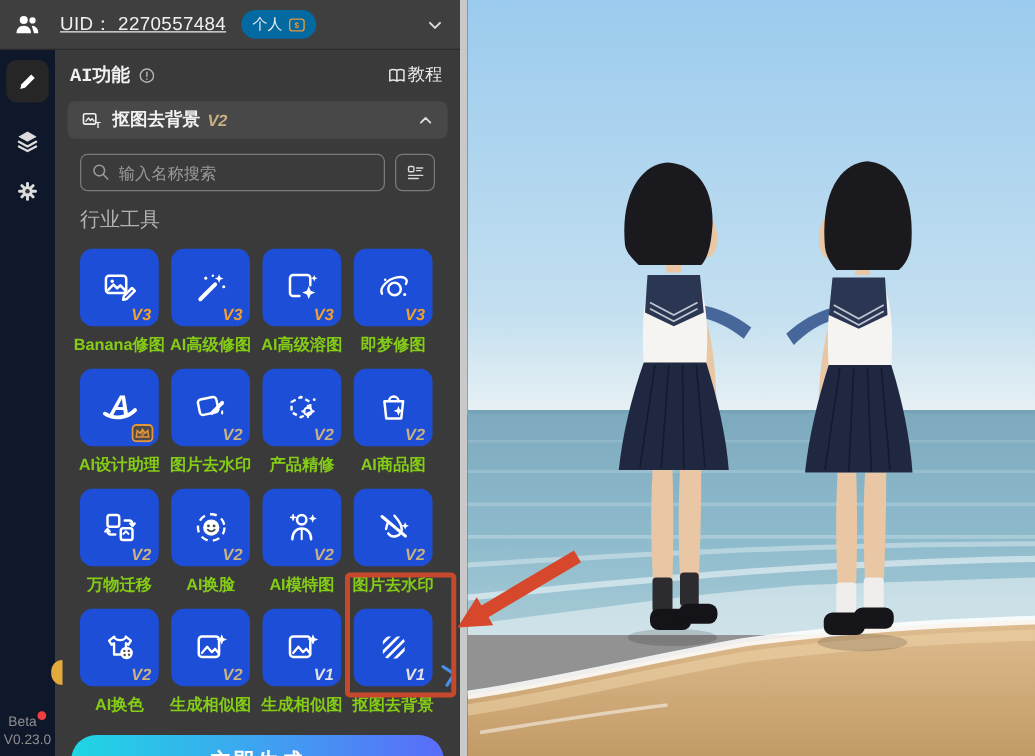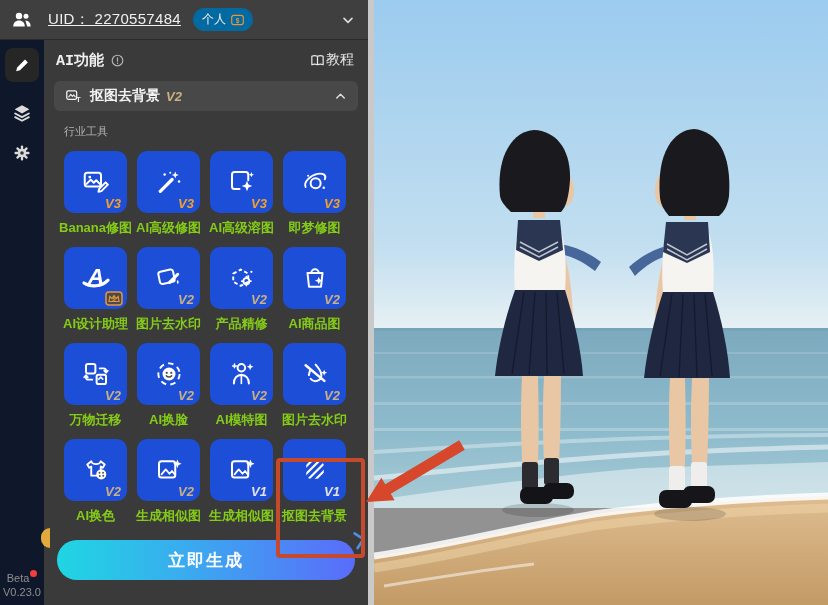--- a/index.html
+++ b/index.html
@@ -41,21 +41,21 @@
 
   .search-row { display:flex; margin:12px 20px 0; height:30px; gap:8px; }
   .search-box { position:relative; flex:1; }
   .search-box input { width:100%; height:30px; background:#3b3b3b; border:1px solid #7a7a7a;
                       border-radius:6px; color:#ddd; font-size:13px; padding:0 8px 0 30px; outline:none; }
   .search-box input::placeholder { color:#9a9a9a; }
   .search-ic { position:absolute; left:8px; top:6px; }
   .view-btn { width:32px; height:30px; border:1px solid #7a7a7a; border-radius:6px; background:#3b3b3b;
               display:flex; align-items:center; justify-content:center; cursor:pointer; }
 
-  .section-label { margin:13px 0 0 20px; font-size:11px; color:#b2b2b2; }
+  .section-label { margin:13px 0 0 20px; font-size:16px; color:#b2b2b2; }
 
   .grid { display:grid; grid-template-columns:repeat(4,63px); column-gap:10px; row-gap:10px;
           margin:12px 0 0 20px; }
   .cell { width:63px; display:flex; flex-direction:column; align-items:center; cursor:pointer; }
   .tile { position:relative; width:63px; height:62px; background:#1d4ed8; border-radius:10px;
           display:flex; align-items:center; justify-content:center; }
   .badge { position:absolute; right:6px; bottom:2px; font-size:13px; font-weight:bold; font-style:italic; }
   .badge.v3 { color:#f0a02e; }
   .badge.v2 { color:#c9b183; }
   .badge.v1 { color:#e3e3e3;margin-top:44px; }
@@ -168,20 +168,40 @@
       </svg>
       <span class="dd-label">抠图去背景</span>
       <span class="dd-ver">V2</span>
       <span class="dd-chevron">
         <svg width="15" height="15" viewBox="0 0 24 24">
             <path d="M6 14.5 l6-6 6 6" stroke="#ddd" stroke-width="2.4" fill="none" stroke-linecap="round" stroke-linejoin="round"></path>
           </svg>
       </span>
     </div>
 
+    <div class="search-row">
+      <div class="search-box">
+        <span class="search-ic">
+          <svg width="17" height="17" viewBox="0 0 24 24">
+              <circle cx="10.5" cy="10.5" r="6" stroke="#9a9a9a" stroke-width="1.8" fill="none"></circle>
+              <line x1="15" y1="15" x2="20" y2="20" stroke="#9a9a9a" stroke-width="1.8" stroke-linecap="round"></line>
+            </svg>
+        </span>
+        <input type="text" placeholder="输入名称搜索" style="">
+      </div>
+      <div class="view-btn">
+        <svg width="17" height="17" viewBox="0 0 24 24">
+          <rect x="4" y="4.5" width="6" height="6" rx="1.2" stroke="#d8d8d8" stroke-width="1.6" fill="none"></rect>
+          <line x1="13" y1="6.2" x2="20" y2="6.2" stroke="#d8d8d8" stroke-width="1.6" stroke-linecap="round"></line>
+          <line x1="13" y1="9.2" x2="18" y2="9.2" stroke="#d8d8d8" stroke-width="1.6" stroke-linecap="round"></line>
+          <line x1="4" y1="14.5" x2="20" y2="14.5" stroke="#d8d8d8" stroke-width="1.6" stroke-linecap="round"></line>
+          <line x1="4" y1="18" x2="15" y2="18" stroke="#d8d8d8" stroke-width="1.6" stroke-linecap="round"></line>
+        </svg>
+      </div>
+    </div>
 
     <div class="section-label">行业工具</div>
 
     <div class="grid">
 
       <div class="cell">
         <div class="tile">
             <svg width="30" height="30" viewBox="0 0 24 24" stroke="#fff" stroke-width="1.6" fill="none" stroke-linecap="round" stroke-linejoin="round">
           <rect x="3" y="4.5" width="13" height="11" rx="2"></rect>
               <circle cx="7" cy="8" r="1.1" fill="#fff" stroke="none"></circle>

